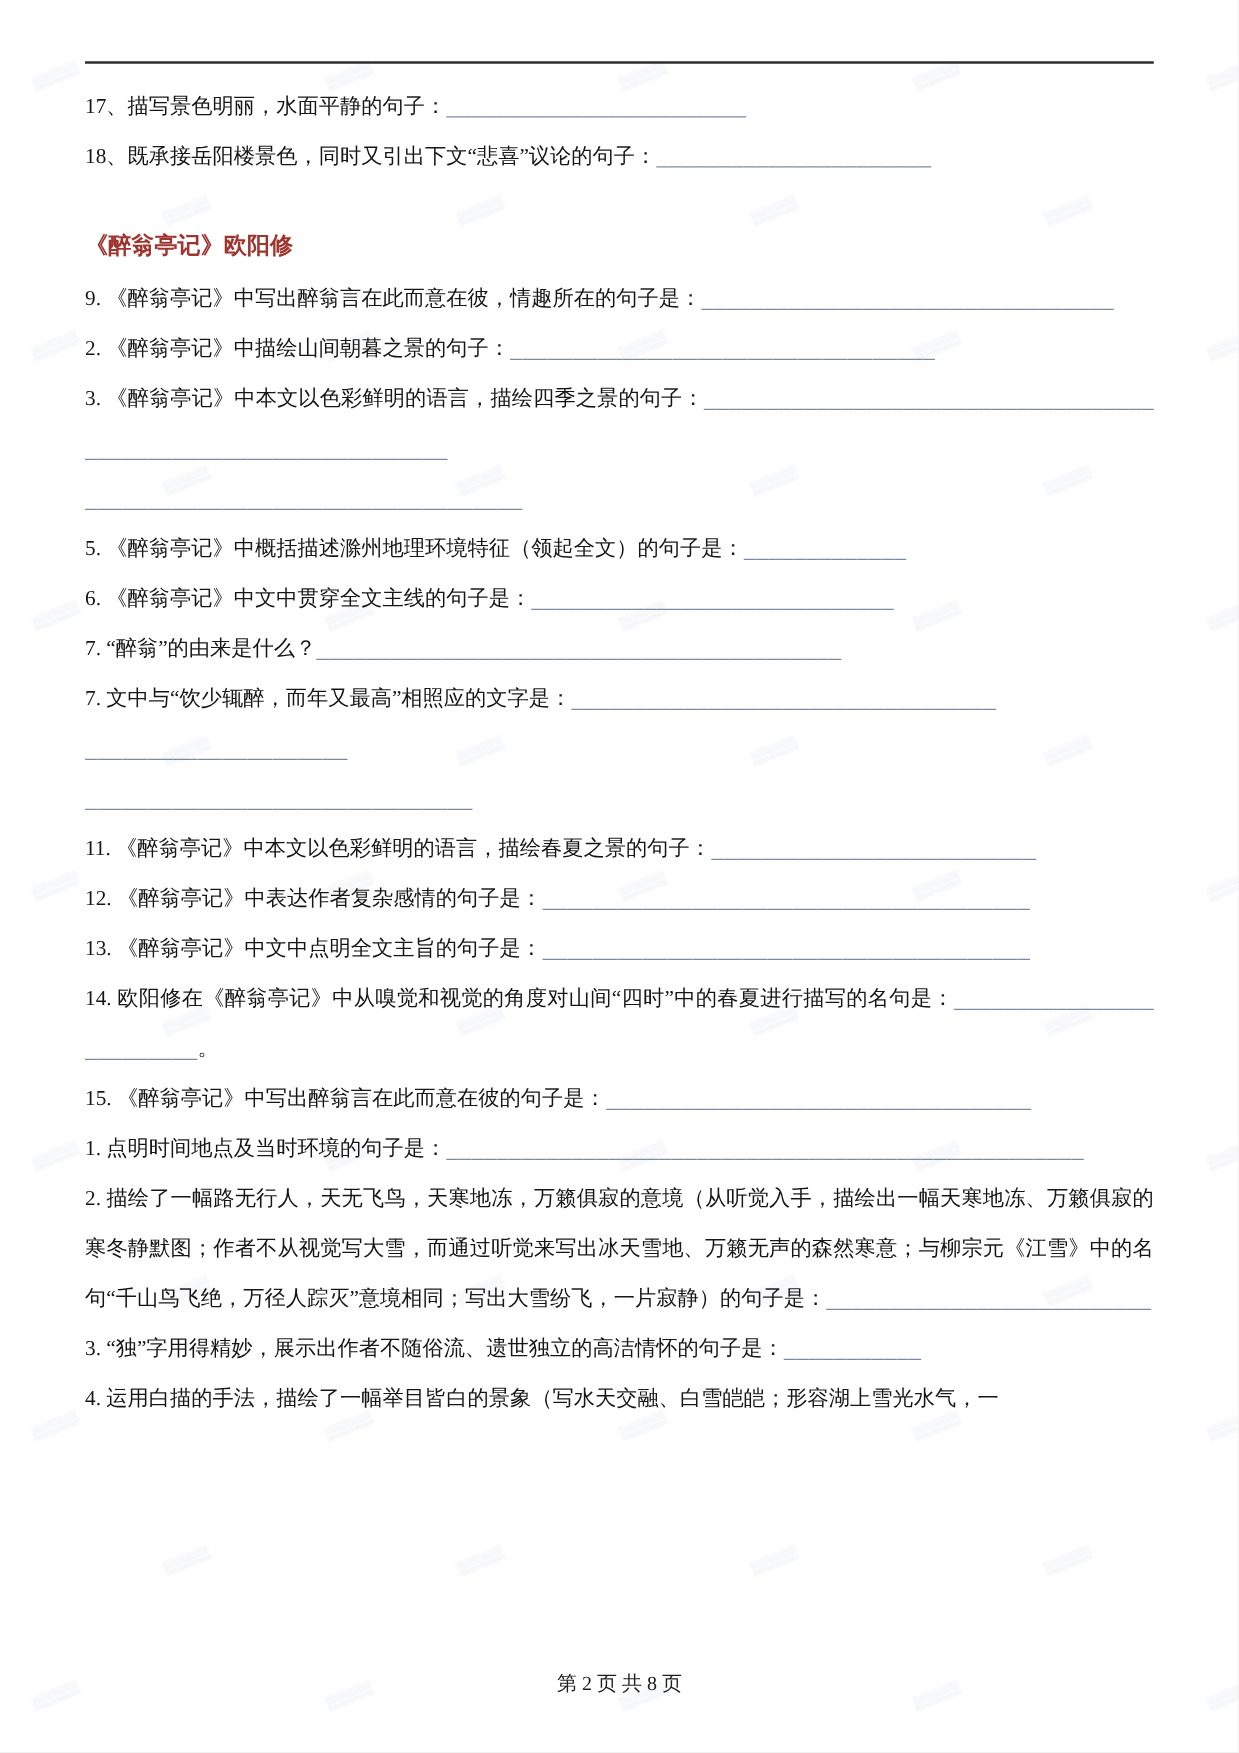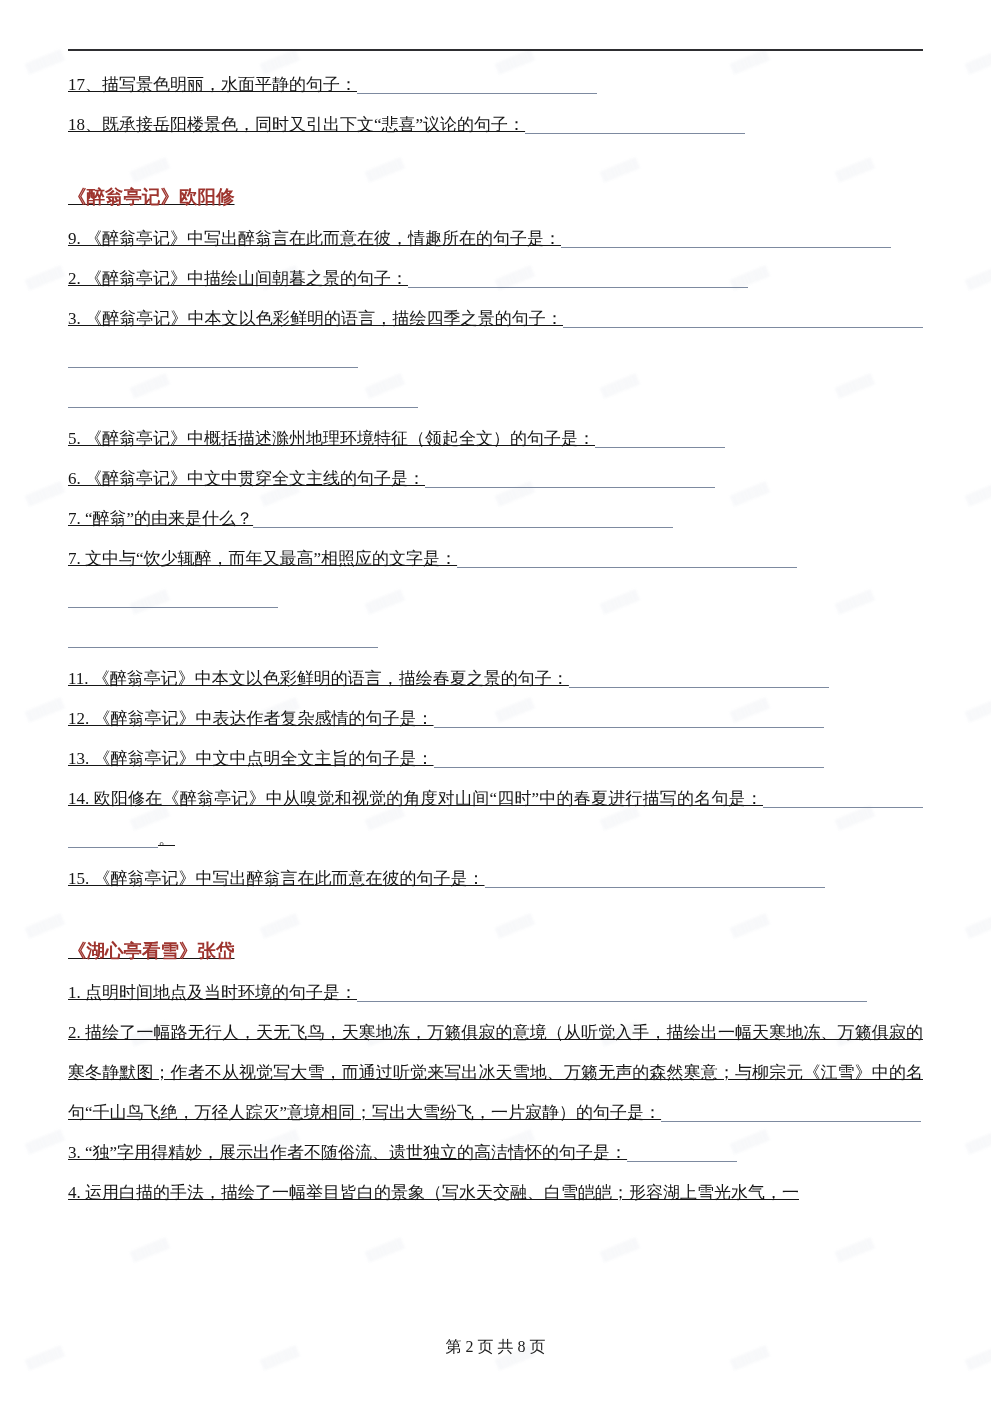--- a/index.html
+++ b/index.html
@@ -5,21 +5,20 @@
   html,body{margin:0;padding:0;background:#e8e8e8;}
   .page{
     position:relative;
     width:991px;height:1402px;
     margin:0 auto;
     background:#ffffff;
     font-family:"Liberation Serif","DejaVu Serif",serif;
     color:#161616;
     font-size:17px;
     overflow:hidden;
-    text-decoration:underline;
   }
   .watermark-layer{
     position:absolute;inset:0;
     z-index:0;
     pointer-events:none;
   }
   .watermark-layer span{
     position:absolute;
     font-size:11px;
     color:#dfe2e9;
@@ -146,21 +145,20 @@
         <div class="item"><span>6. 《醉翁亭记》中文中贯穿全文主线的句子是：</span><span class="blank"><i></i><i></i><i></i><i></i><i></i><i></i><i></i><i></i><i></i><i></i><i></i><i></i><i></i><i></i><i></i><i></i><i></i><i></i><i></i><i></i><i></i><i></i><i></i><i></i><i></i><i></i><i></i><i></i><i></i></span></div>
         <div class="item"><span>7. “醉翁”的由来是什么？</span><span class="blank"><i></i><i></i><i></i><i></i><i></i><i></i><i></i><i></i><i></i><i></i><i></i><i></i><i></i><i></i><i></i><i></i><i></i><i></i><i></i><i></i><i></i><i></i><i></i><i></i><i></i><i></i><i></i><i></i><i></i><i></i><i></i><i></i><i></i><i></i><i></i><i></i><i></i><i></i><i></i><i></i><i></i><i></i></span></div>
         <div class="item"><span>7. 文中与“饮少辄醉，而年又最高”相照应的文字是：</span><span class="blank"><i></i><i></i><i></i><i></i><i></i><i></i><i></i><i></i><i></i><i></i><i></i><i></i><i></i><i></i><i></i><i></i><i></i><i></i><i></i><i></i><i></i><i></i><i></i><i></i><i></i><i></i><i></i><i></i><i></i><i></i><i></i><i></i><i></i><i></i></span></div>
         <div class="item"><span class="blank"><i></i><i></i><i></i><i></i><i></i><i></i><i></i><i></i><i></i><i></i><i></i><i></i><i></i><i></i><i></i><i></i><i></i><i></i><i></i><i></i><i></i></span></div>
         <div class="item"><span class="blank"><i></i><i></i><i></i><i></i><i></i><i></i><i></i><i></i><i></i><i></i><i></i><i></i><i></i><i></i><i></i><i></i><i></i><i></i><i></i><i></i><i></i><i></i><i></i><i></i><i></i><i></i><i></i><i></i><i></i><i></i><i></i></span></div>
         <div class="item"><span>11. 《醉翁亭记》中本文以色彩鲜明的语言，描绘春夏之景的句子：</span><span class="blank"><i></i><i></i><i></i><i></i><i></i><i></i><i></i><i></i><i></i><i></i><i></i><i></i><i></i><i></i><i></i><i></i><i></i><i></i><i></i><i></i><i></i><i></i><i></i><i></i><i></i><i></i></span></div>
         <div class="item"><span>12. 《醉翁亭记》中表达作者复杂感情的句子是：</span><span class="blank"><i></i><i></i><i></i><i></i><i></i><i></i><i></i><i></i><i></i><i></i><i></i><i></i><i></i><i></i><i></i><i></i><i></i><i></i><i></i><i></i><i></i><i></i><i></i><i></i><i></i><i></i><i></i><i></i><i></i><i></i><i></i><i></i><i></i><i></i><i></i><i></i><i></i><i></i><i></i></span></div>
         <div class="item"><span>13. 《醉翁亭记》中文中点明全文主旨的句子是：</span><span class="blank"><i></i><i></i><i></i><i></i><i></i><i></i><i></i><i></i><i></i><i></i><i></i><i></i><i></i><i></i><i></i><i></i><i></i><i></i><i></i><i></i><i></i><i></i><i></i><i></i><i></i><i></i><i></i><i></i><i></i><i></i><i></i><i></i><i></i><i></i><i></i><i></i><i></i><i></i><i></i></span></div>
         <div class="item"><span>14. 欧阳修在《醉翁亭记》中从嗅觉和视觉的角度对山间“四时”中的春夏进行描写的名句是：</span><span class="blank"><i></i><i></i><i></i><i></i><i></i><i></i><i></i><i></i><i></i><i></i><i></i><i></i><i></i><i></i><i></i><i></i><i></i><i></i><i></i><i></i><i></i><i></i><i></i><i></i><i></i></span><span>。</span></div>
         <div class="item"><span>15. 《醉翁亭记》中写出醉翁言在此而意在彼的句子是：</span><span class="blank"><i></i><i></i><i></i><i></i><i></i><i></i><i></i><i></i><i></i><i></i><i></i><i></i><i></i><i></i><i></i><i></i><i></i><i></i><i></i><i></i><i></i><i></i><i></i><i></i><i></i><i></i><i></i><i></i><i></i><i></i><i></i><i></i><i></i><i></i></span></div>
-        <div class="heading">《湖心亭看雪》张岱</div>
         <div class="item"><span>1. 点明时间地点及当时环境的句子是：</span><span class="blank"><i></i><i></i><i></i><i></i><i></i><i></i><i></i><i></i><i></i><i></i><i></i><i></i><i></i><i></i><i></i><i></i><i></i><i></i><i></i><i></i><i></i><i></i><i></i><i></i><i></i><i></i><i></i><i></i><i></i><i></i><i></i><i></i><i></i><i></i><i></i><i></i><i></i><i></i><i></i><i></i><i></i><i></i><i></i><i></i><i></i><i></i><i></i><i></i><i></i><i></i><i></i></span></div>
         <div class="item"><span>2. 描绘了一幅路无行人，天无飞鸟，天寒地冻，万籁俱寂的意境（从听觉入手，描绘出一幅天寒地冻、万籁俱寂的寒冬静默图；作者不从视觉写大雪，而通过听觉来写出冰天雪地、万籁无声的森然寒意；与柳宗元《江雪》中的名句“千山鸟飞绝，万径人踪灭”意境相同；写出大雪纷飞，一片寂静）的句子是：</span><span class="blank"><i></i><i></i><i></i><i></i><i></i><i></i><i></i><i></i><i></i><i></i><i></i><i></i><i></i><i></i><i></i><i></i><i></i><i></i><i></i><i></i><i></i><i></i><i></i><i></i><i></i><i></i></span></div>
         <div class="item"><span>3. “独”字用得精妙，展示出作者不随俗流、遗世独立的高洁情怀的句子是：</span><span class="blank"><i></i><i></i><i></i><i></i><i></i><i></i><i></i><i></i><i></i><i></i><i></i></span></div>
         <div class="item"><span>4. 运用白描的手法，描绘了一幅举目皆白的景象（写水天交融、白雪皑皑；形容湖上雪光水气，一</span></div>
       </div>
   </div>
   <div class="footer">第 2 页 共 8 页</div>
 </div>
 
 </body></html>

